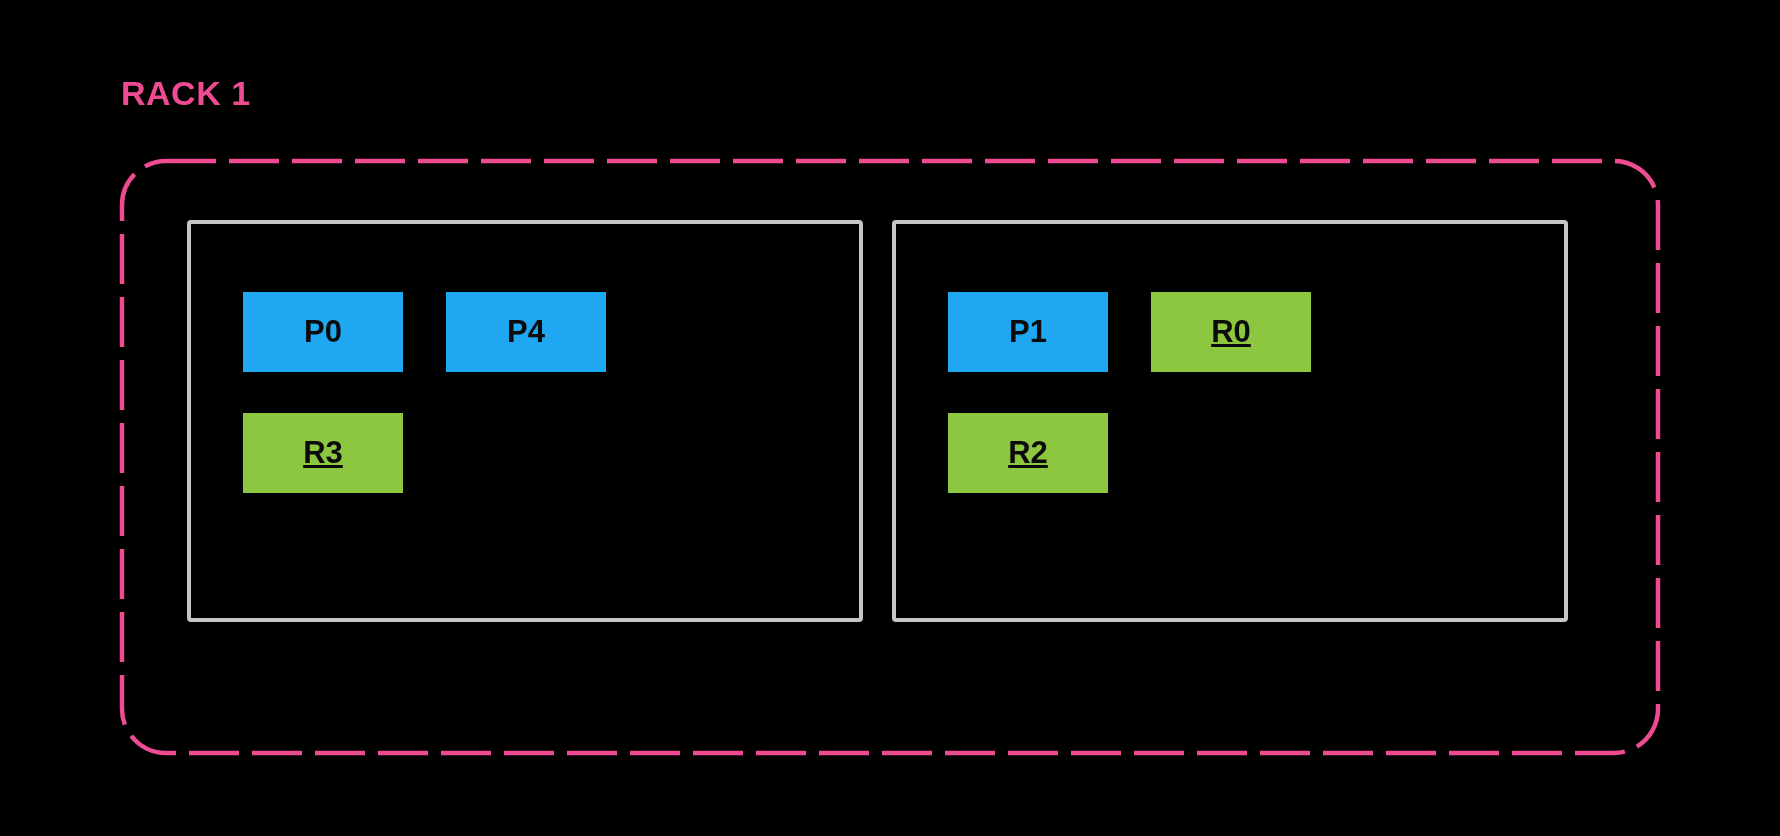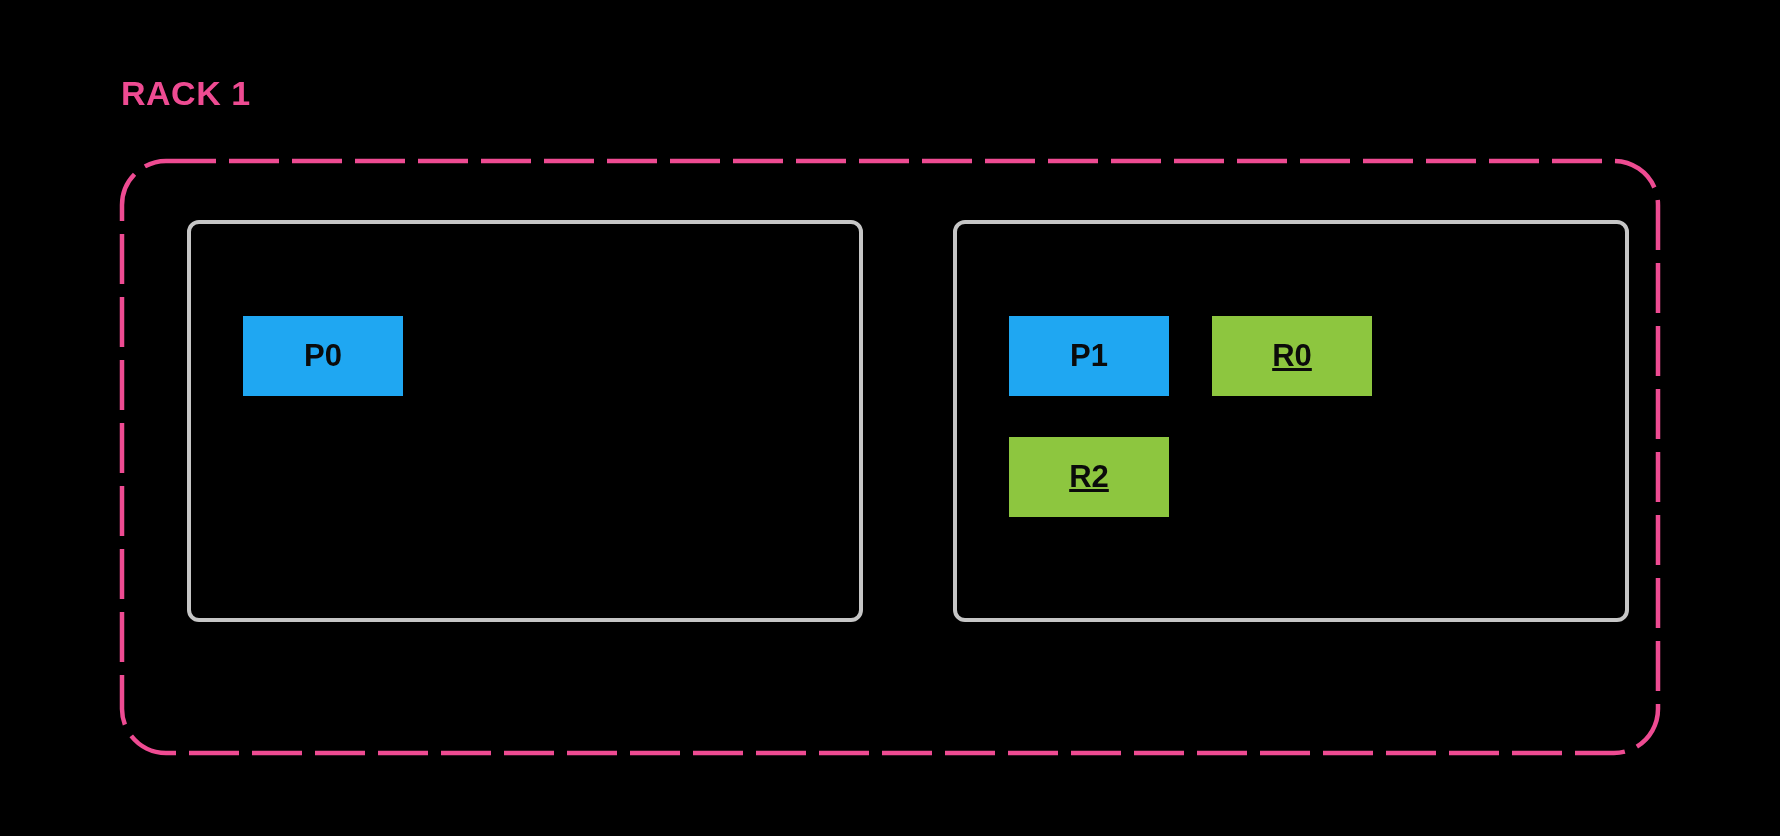--- a/index.html
+++ b/index.html
@@ -38,25 +38,25 @@
     fill:none;
     stroke:var(--rack-border-color);
     stroke-width:4.5;
     stroke-dasharray:50 13;
   }
   .host{
     position:absolute;
     top:220px;
     width:676px;height:402px;
     border:4px solid var(--host-border-color);
-    border-radius:12px;
-    padding:92px 0 0 52px;
+    border-radius:4px;
+    padding:68px 0 0 52px;
   }
   .host-left{left:187px;}
-  .host-right{left:953px;}
+  .host-right{left:892px;}
   .shard-row{
     display:flex;
     gap:43px;
     margin-bottom:41px;
   }
   .shard{
     width:160px;height:80px;
     display:flex;
     align-items:center;
     justify-content:center;
@@ -74,22 +74,24 @@
 
   <div class="rack-title">RACK 1</div>
 
   <svg class="rack-border" viewBox="0 0 1542 598" aria-hidden="true">
     <rect x="3" y="3" width="1536" height="592" rx="44"></rect>
   </svg>
 
   <div class="host host-left">
     <div class="shard-row">
       <div class="shard shard--primary">P0</div>
+      <div class="shard shard--primary">P4</div>
     </div>
     <div class="shard-row">
+      <div class="shard shard--replica">R3</div>
     </div>
   </div>
 
   <div class="host host-right">
     <div class="shard-row">
       <div class="shard shard--primary">P1</div>
       <div class="shard shard--replica">R0</div>
     </div>
     <div class="shard-row">
       <div class="shard shard--replica">R2</div>

